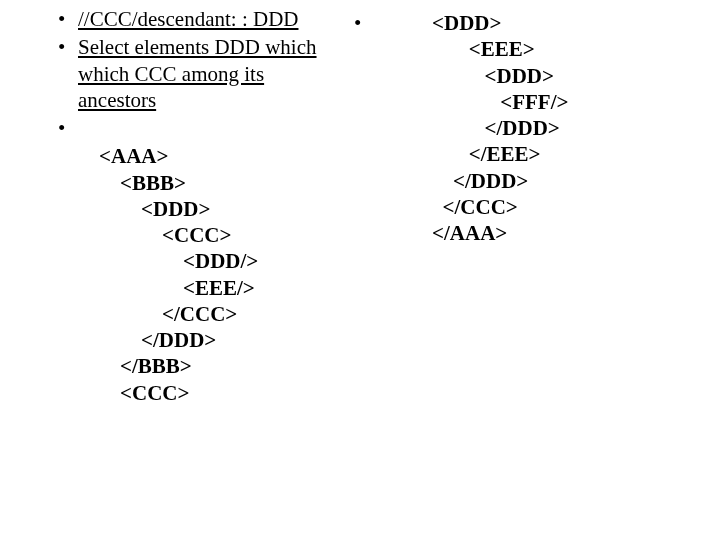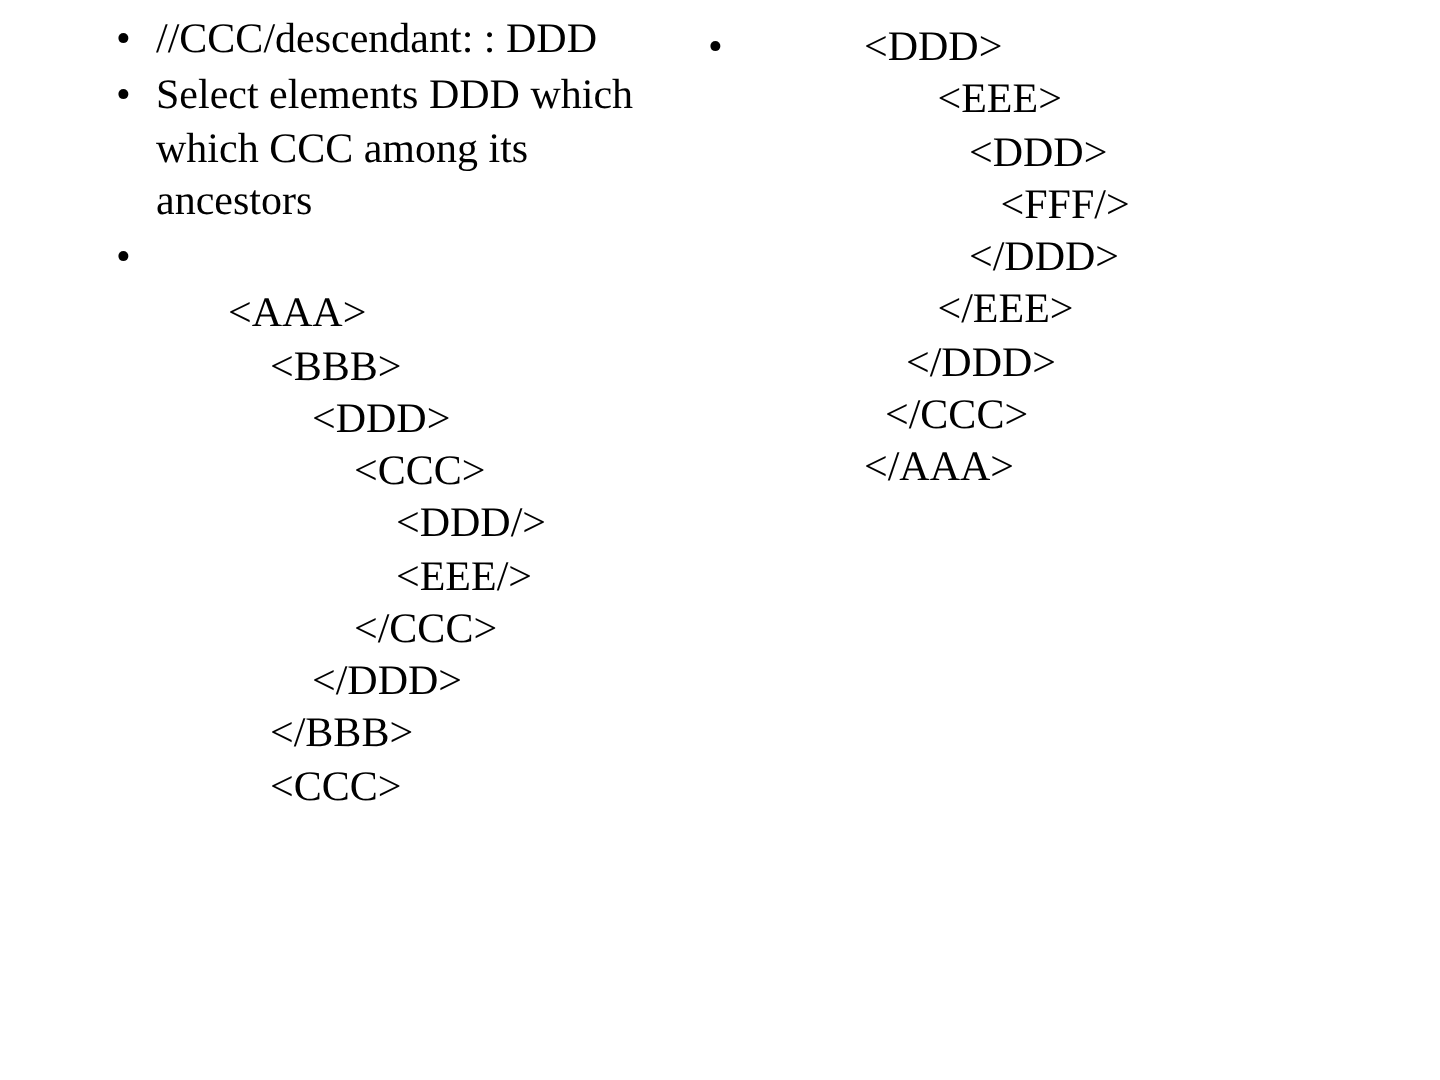--- a/index.html
+++ b/index.html
@@ -35,28 +35,30 @@
       margin-bottom: 2px;
     }
     .bullet {
       width: 24px;
       flex-shrink: 0;
       text-align: left;
       padding-left: 4px;
     }
     .bullet-text {
       flex: 1;
+      text-decoration: underline;
     }
     .code-block {
       font-family: "Times New Roman", Times, serif;
       white-space: pre;
       line-height: 1.25;
+      font-weight: bold;
     }
     .left-code {
-      margin-left: 60px;
+      margin-left: 45px;
       margin-top: 2px;
     }
     .right-code {
       margin-left: 10px;
     }
     .right-wrap {
       display: flex;
       align-items: flex-start;
     }
     .right-bullet {

